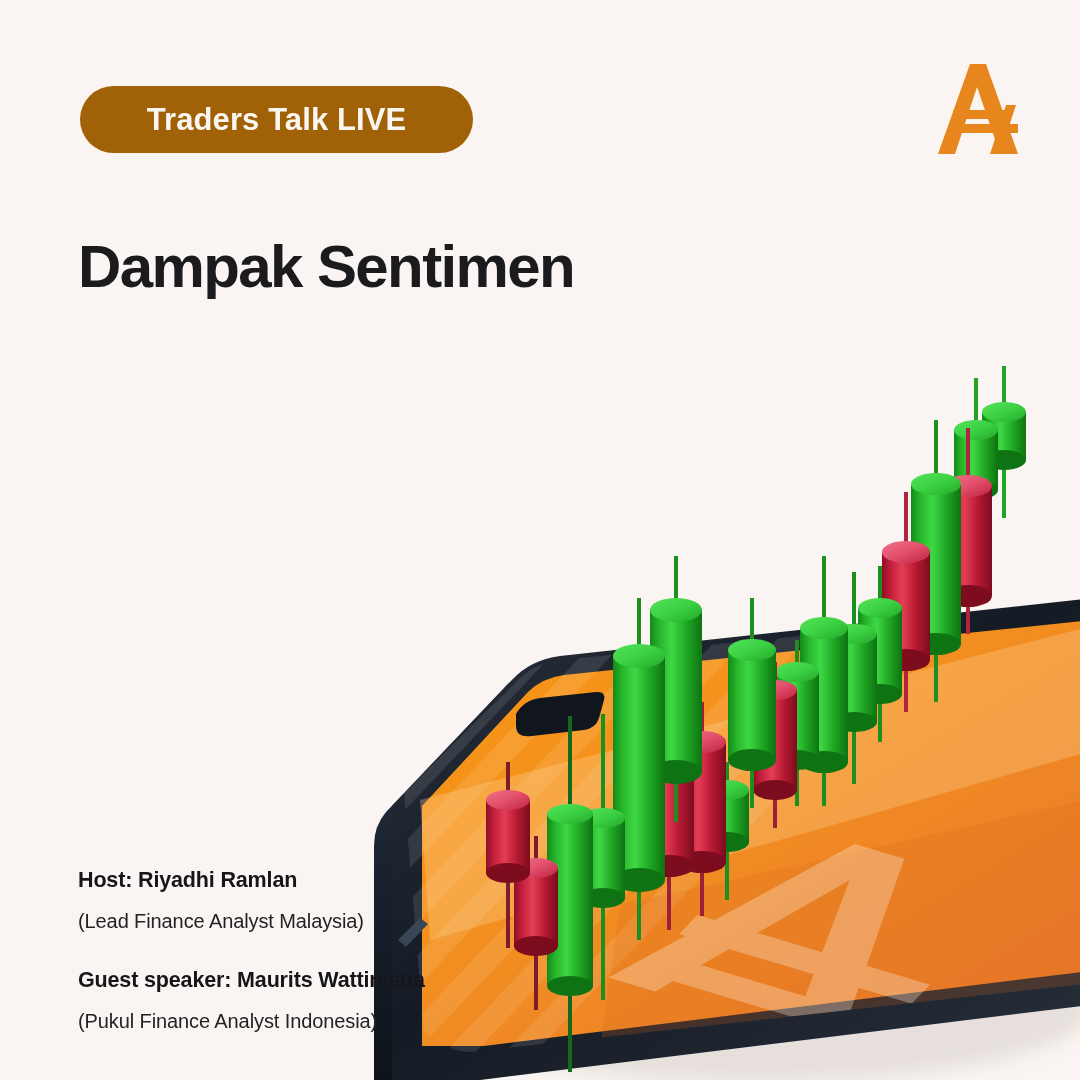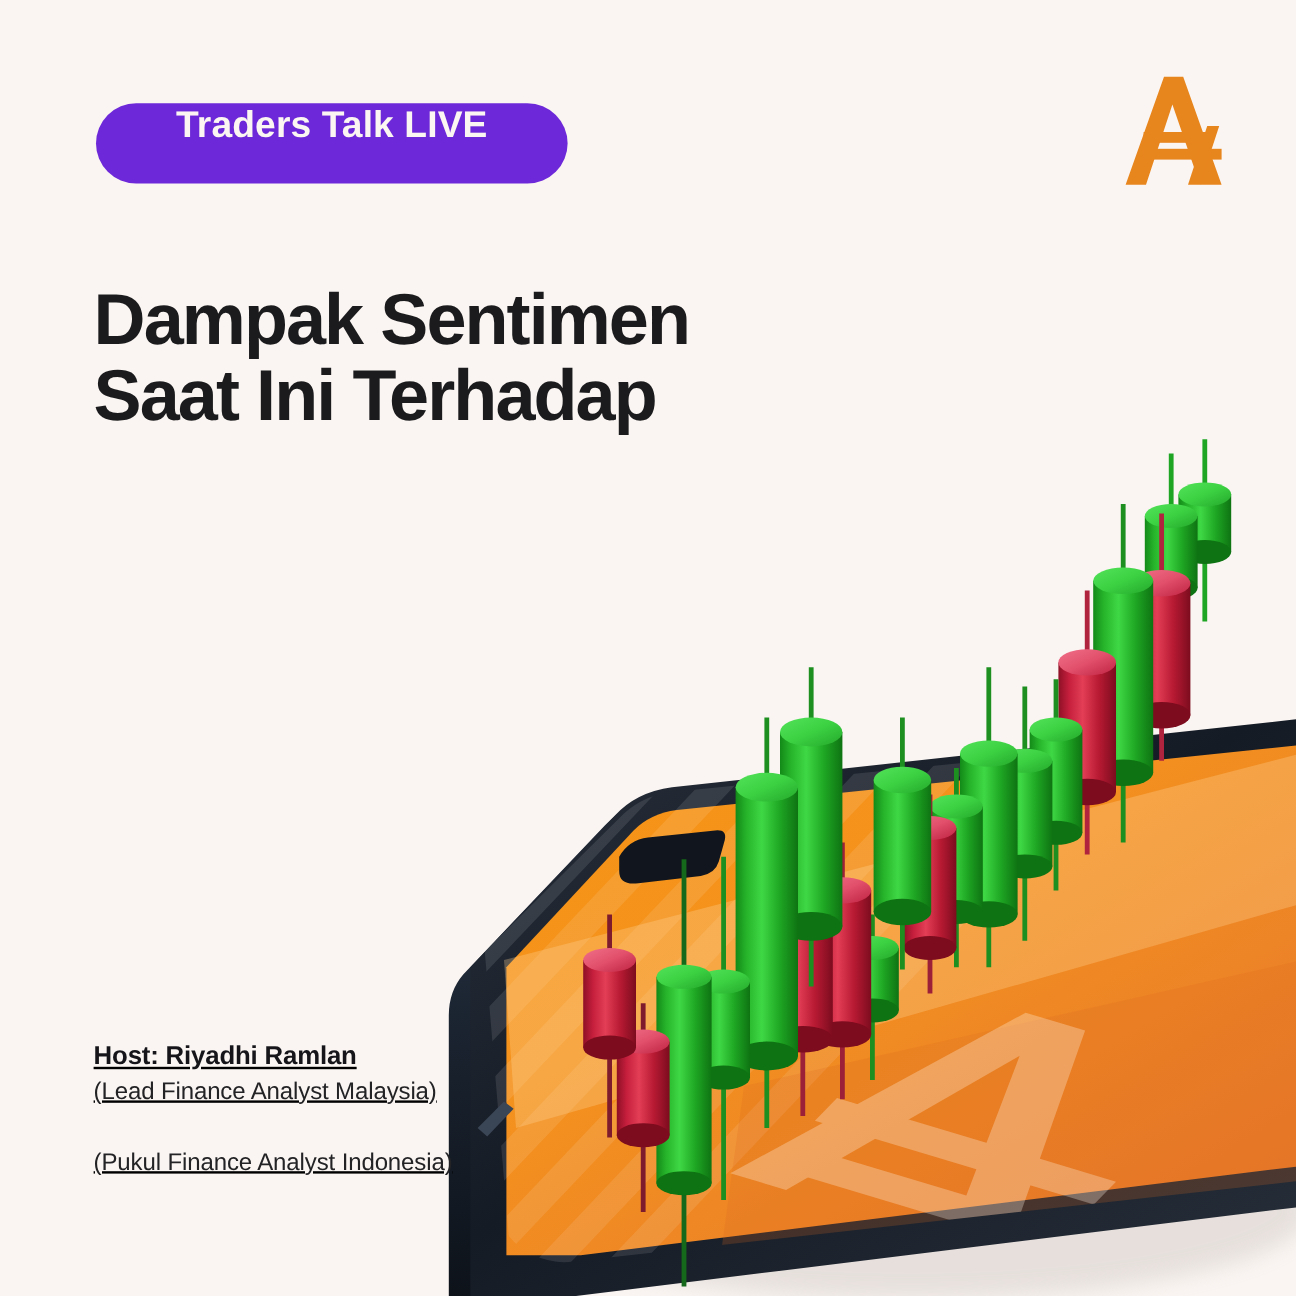--- a/index.html
+++ b/index.html
@@ -6,22 +6,22 @@
   body{
     width:1080px;height:1080px;overflow:hidden;position:relative;
     background:#FAF5F2;
     font-family:"Liberation Sans","DejaVu Sans",sans-serif;
   }
   #poster{position:absolute;inset:0;width:1080px;height:1080px;overflow:hidden;background:#FAF5F2;}
 
   
   .badge{
     position:absolute;left:80px;top:86px;width:393px;height:67px;
-    border-radius:34px;background:#6d28d9;
-    display:flex;justify-content:center;
+    border-radius:34px;background:#a16207;
+    display:flex;align-items:center;justify-content:center;
   }
   .badge-label{
     color:#FBF6F1;font-size:31px;font-weight:bold;letter-spacing:.1px;
     white-space:nowrap;
   }
 
   
   .logo{position:absolute;left:930px;top:58px;width:100px;height:100px;}
 
   
@@ -35,28 +35,28 @@
   
   .dateline{
     position:absolute;left:80px;top:517px;
     color:#20201F;font-size:35px;font-weight:normal;letter-spacing:-.2px;
     white-space:nowrap;
   }
   .dateline .sep{color:#20201F;padding:0 7px;font-weight:300;}
 
   
   .credits{position:absolute;left:78px;top:866px;width:520px;}
-  .cred-block{margin-bottom:31px;text-decoration:underline;}
+  .cred-block{margin-bottom:31px;}
   .cred-name{
     color:#16161A;font-size:21.5px;font-weight:bold;letter-spacing:-.15px;
     white-space:nowrap;line-height:1.35;
   }
   .cred-role{
     color:#232326;font-size:20px;font-weight:normal;letter-spacing:-.1px;
-    white-space:nowrap;line-height:1.4;margin-top:1px;
+    white-space:nowrap;line-height:1.4;margin-top:12px;
   }
 
   
   .art{position:absolute;left:0;top:0;width:1080px;height:1080px;pointer-events:none;}
 </style>
 </head>
 <body>
 
 <div id="poster">
 
@@ -311,27 +311,27 @@
     <g fill="#E8861E">
       <path d="M 8 96 L 40 6 L 56 6 L 88 96 L 70 96 L 47 29 L 25 96 Z"></path>
       <rect x="23" y="52" width="58" height="9"></rect>
       <rect x="23" y="66" width="65" height="9"></rect>
       <path d="M 76 47 L 86 47 L 70 96 L 60 96 Z"></path>
     </g>
   </svg>
 
   <h1 class="headline">
     <span class="hl">Dampak Sentimen</span>
-    <span class="hl">Saat Ini Terhadap</span>
   </h1>
 
 
   <div class="credits">
     <div class="cred-block">
       <div class="cred-name">Host: Riyadhi Ramlan</div>
       <div class="cred-role">(Lead Finance Analyst Malaysia)</div>
     </div>
     <div class="cred-block">
+      <div class="cred-name">Guest speaker: Maurits Wattimena</div>
       <div class="cred-role">(Pukul Finance Analyst Indonesia)</div>
     </div>
   </div>
 
 </div>
 
 </body></html>

